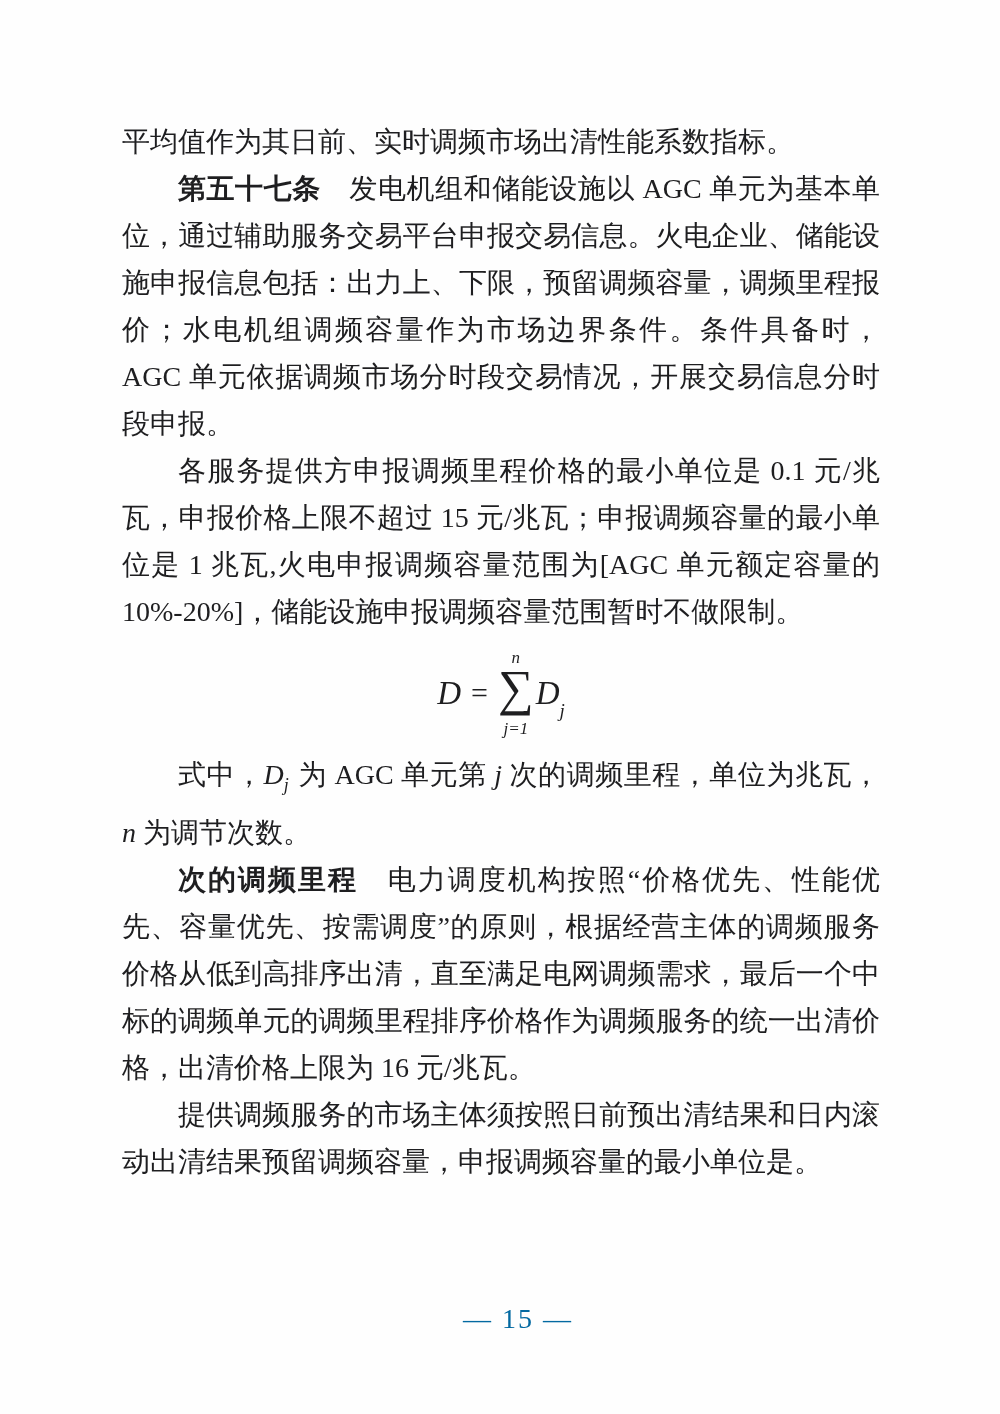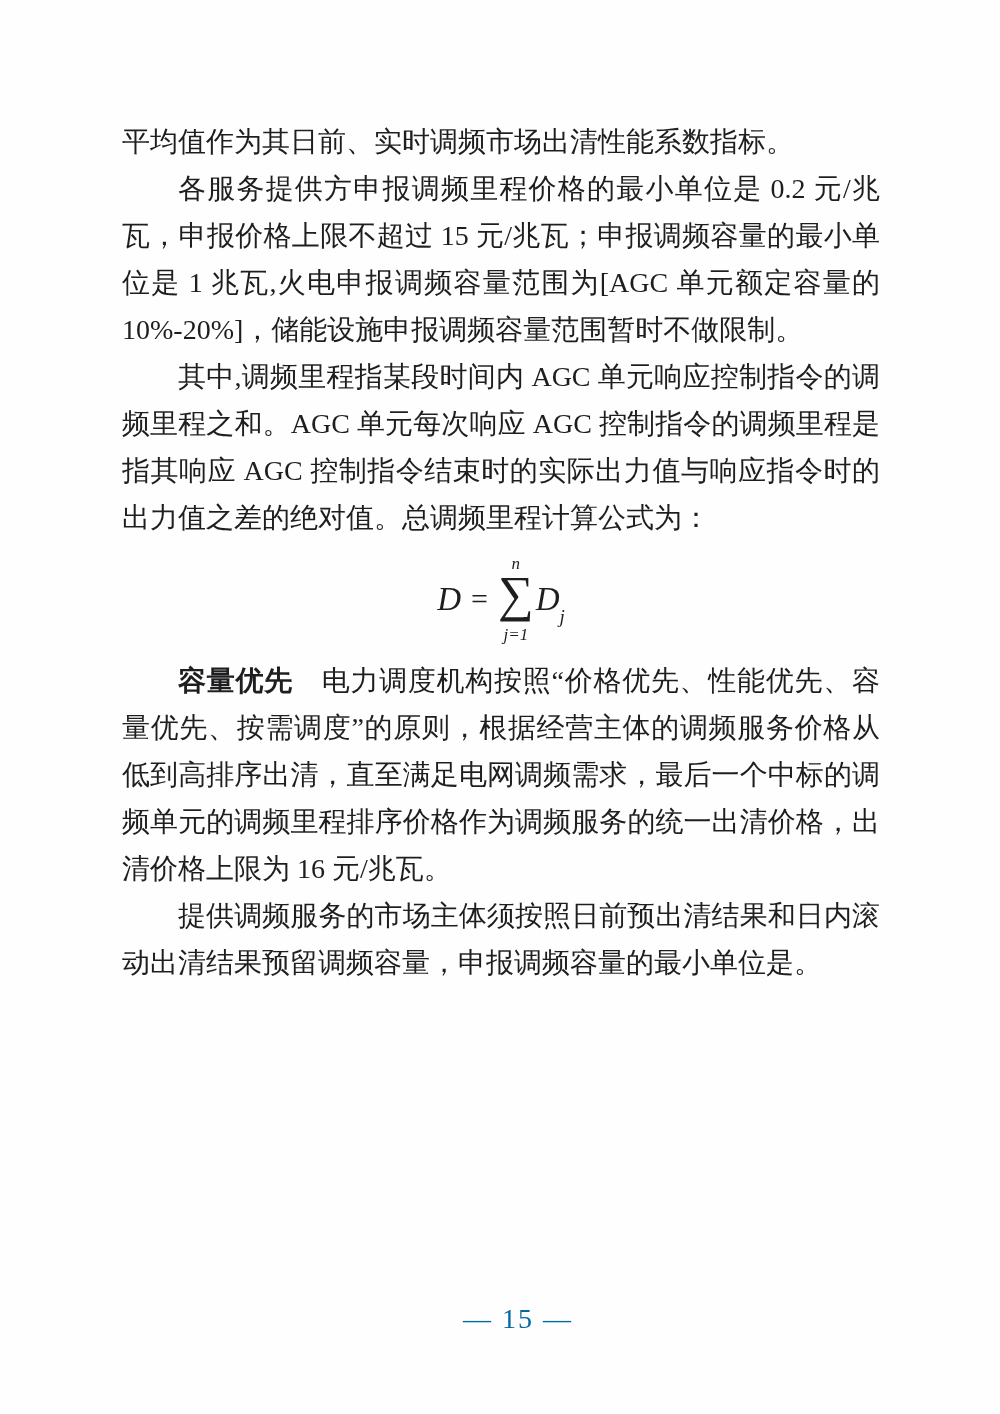--- a/index.html
+++ b/index.html
@@ -92,32 +92,33 @@
     letter-spacing: 2px;
     color: #0369a1;
   }
 </style>
 </head>
 <body>
 
 <div class="page">
   <div class="doc-body" id="doc-body">
       <div class="para"><span>平均值作为其日前、实时调频市场出清性能系数指标。</span></div>
-      <div class="para indent"><span>各服务提供方申报调频里程价格的最小单位是 0.2 元/兆瓦，申报价格上限不超过 15 元/兆瓦；申报调频容量的最小单位是 1 兆瓦,火电申报调频容量范围为[AGC 单元额定容量的 10%-20%]，储能设施申报调频容量范围暂时不做限制。</span></div>
-      <div class="para indent"><span>其中,调频里程指某段时间内 AGC 单元响应控制指令的调频里程之和。AGC 单元每次响应 AGC 控制指令的调频里程是指其响应 AGC 控制指令结束时的实际出力值与响应指令时的出力值之差的绝对值。总调频里程计算公式为：</span></div>
+      <div class="para indent"><span class="b">第五十七条</span><span>　发电机组和储能设施以 AGC 单元为基本单位，通过辅助服务交易平台申报交易信息。火电企业、储能设施申报信息包括：出力上、下限，预留调频容量，调频里程报价；水电机组调频容量作为市场边界条件。条件具备时，AGC 单元依据调频市场分时段交易情况，开展交易信息分时段申报。</span></div>
+      <div class="para indent"><span>各服务提供方申报调频里程价格的最小单位是 0.1 元/兆瓦，申报价格上限不超过 15 元/兆瓦；申报调频容量的最小单位是 1 兆瓦,火电申报调频容量范围为[AGC 单元额定容量的 10%-20%]，储能设施申报调频容量范围暂时不做限制。</span></div>
   <div class="formula-row">
     <span class="f-var">D</span>
     <span class="f-eq">=</span>
     <span class="f-stack">
       <span class="f-upper">n</span>
       <span class="f-sigma">∑</span>
       <span class="f-lower">j=1</span>
     </span>
     <span class="f-term">
       <span class="f-var">D</span>
       <span class="f-sub">j</span>
     </span>
   </div>
-      <div class="para indent"><span class="b">容量优先</span><span>　电力调度机构按照“价格优先、性能优先、容量优先、按需调度”的原则，根据经营主体的调频服务价格从低到高排序出清，直至满足电网调频需求，最后一个中标的调频单元的调频里程排序价格作为调频服务的统一出清价格，出清价格上限为 16 元/兆瓦。</span></div>
+<div class="para indent"><span>式中，</span><span class="i">D</span><span class="i sub">j</span><span> 为 AGC 单元第 </span><span class="i">j</span><span> 次的调频里程，单位为兆瓦，</span><span class="i">n</span><span> 为调节次数。</span></div>
+      <div class="para indent"><span class="b">次的调频里程</span><span>　电力调度机构按照“价格优先、性能优先、容量优先、按需调度”的原则，根据经营主体的调频服务价格从低到高排序出清，直至满足电网调频需求，最后一个中标的调频单元的调频里程排序价格作为调频服务的统一出清价格，出清价格上限为 16 元/兆瓦。</span></div>
       <div class="para indent"><span>提供调频服务的市场主体须按照日前预出清结果和日内滚动出清结果预留调频容量，申报调频容量的最小单位是。</span></div>
     </div>
   <div class="footer">— 15 —</div>
 </div>
 
 </body></html>

